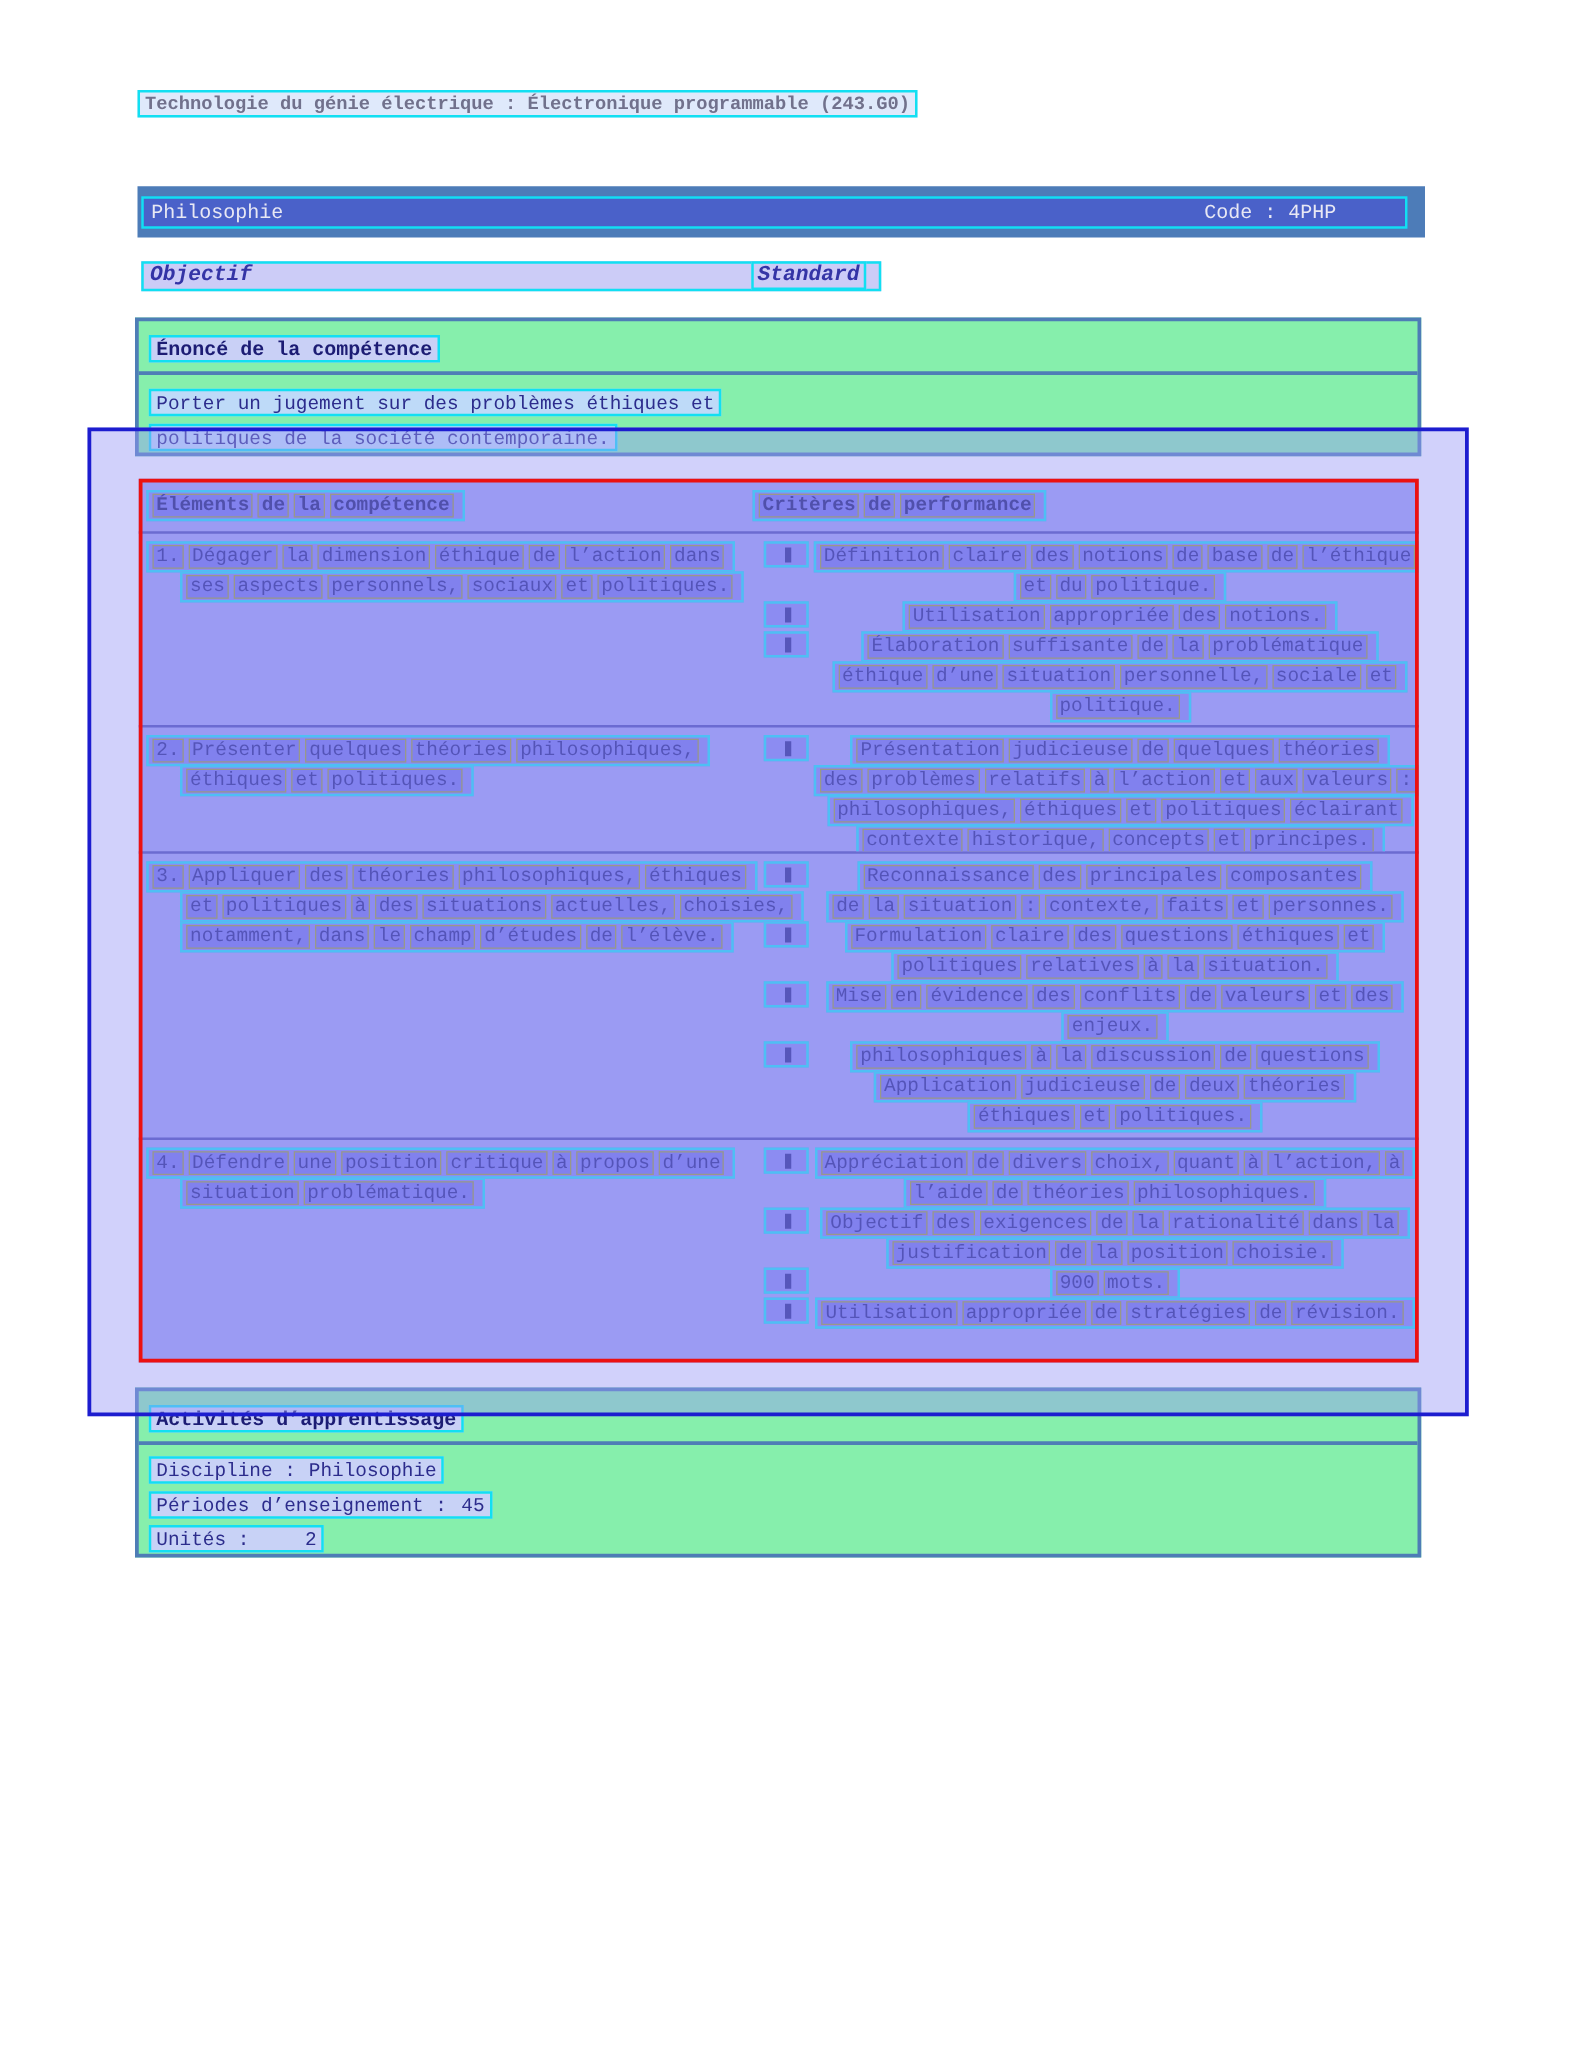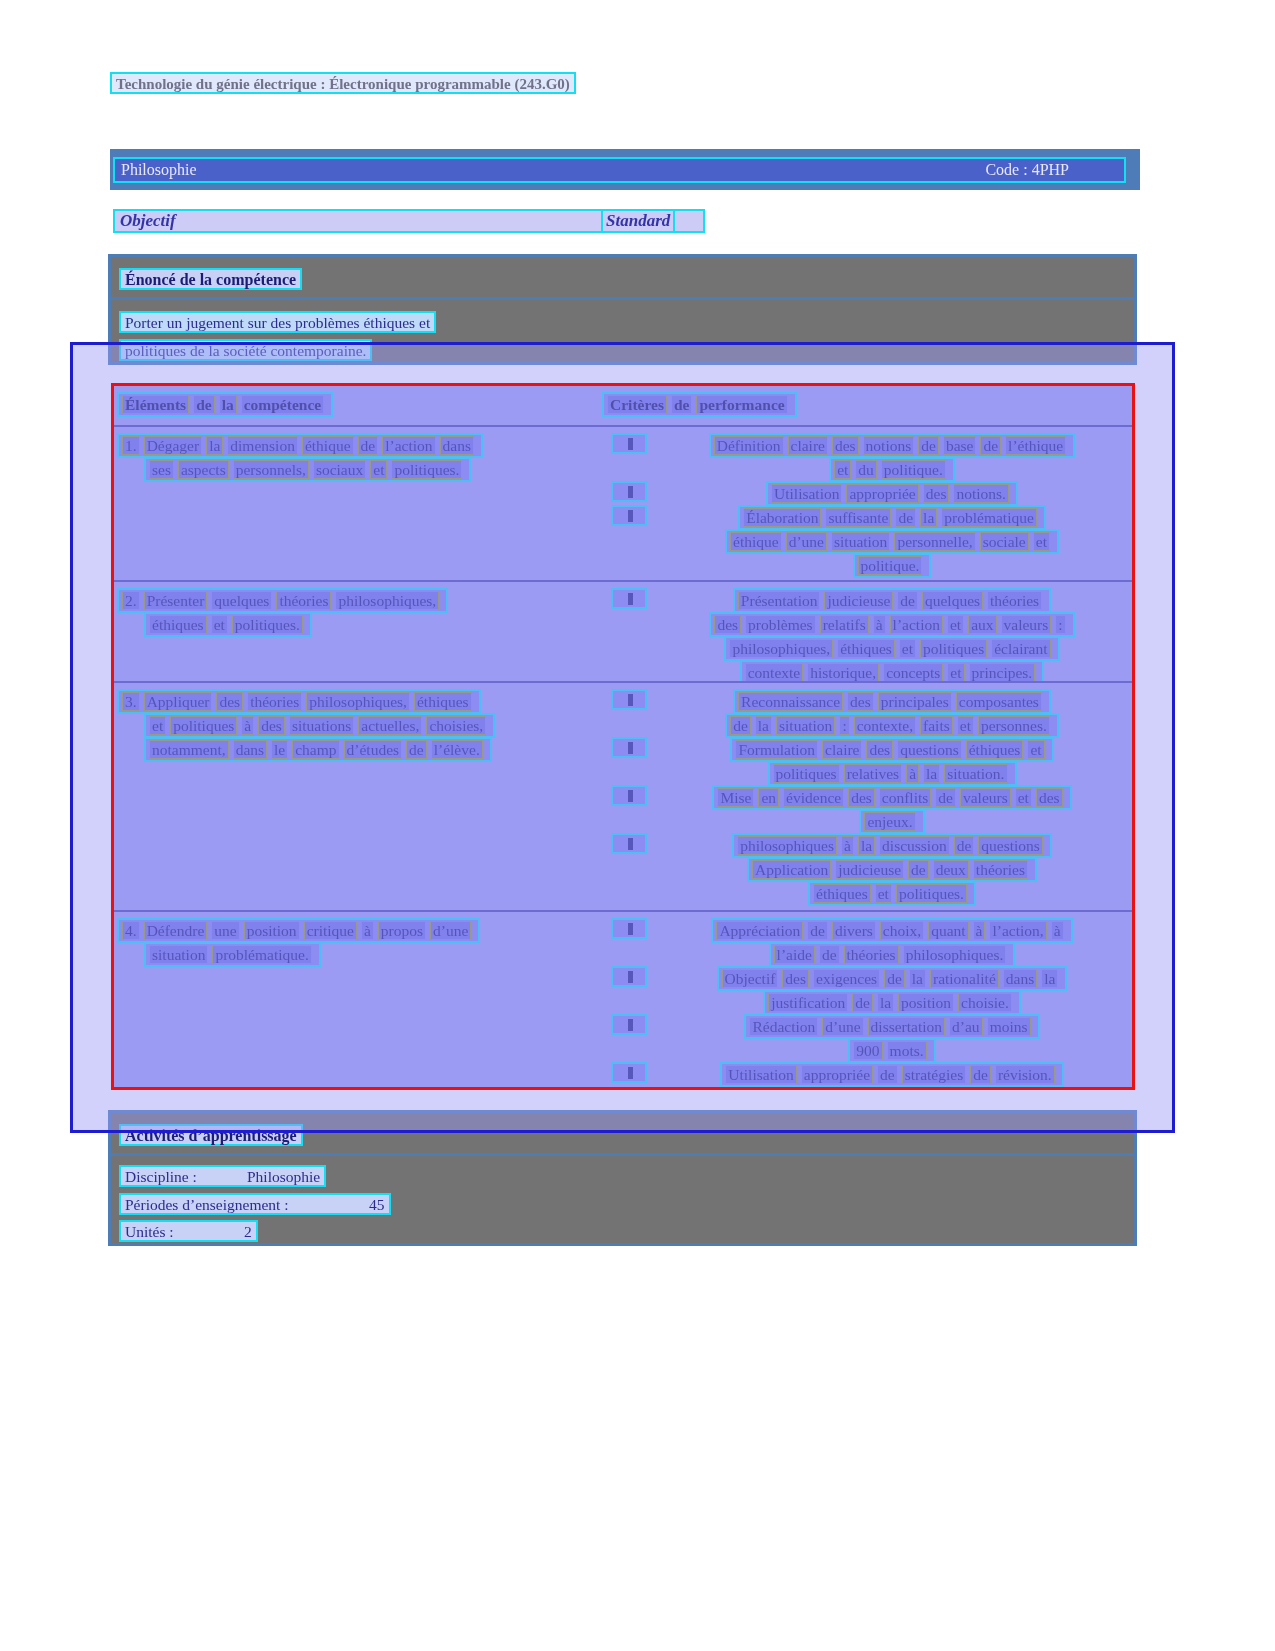--- a/index.html
+++ b/index.html
@@ -1,17 +1,17 @@
 <!DOCTYPE html>
 <html><head>
 <meta charset="utf-8">
 <style>
   html,body{margin:0;padding:0;background:#ffffff;}
   .page{position:relative;width:1275px;height:1361px;background:#ffffff;overflow:hidden;
-        font-family:Liberation Serif, serif;}
+        font-family:Liberation Mono, monospace;}
 
   
   .hl{display:inline-block;border:2px solid #12dff2;padding:0 4px;line-height:20px;height:22px;
       box-sizing:border-box;white-space:nowrap;}
 
   
   .top-header{position:absolute;left:110px;top:72px;}
   .top-header .hl{background:#dfe9fb;color:#71718c;font-size:15px;font-weight:600;}
 
   
@@ -21,21 +21,21 @@
       align-items:center;padding:0 55px 0 6px;color:#e8e8f4;font-size:16px;}
 
   
   .objstd{position:absolute;left:113px;top:209px;width:592px;height:24px;box-sizing:border-box;
       border:2px solid #12dff2;background:#ccccf7;}
   .objstd .h-obj{position:absolute;left:5px;top:0px;font-size:17px;font-weight:bold;font-style:italic;color:#3434a6;}
   .objstd .h-std{position:absolute;left:486px;top:-2px;font-size:17px;font-weight:bold;font-style:italic;color:#3434a6;
       border:2px solid #12dff2;background:#ccccf7;padding:0 3px;}
 
   
-  .frame-box{position:absolute;left:108px;width:1029px;box-sizing:border-box;border:3px solid #4e7db6;background:#737373;}
+  .frame-box{position:absolute;left:108px;width:1029px;box-sizing:border-box;border:3px solid #4e7db6;background:#86efac;}
   .frame-head{height:43px;box-sizing:border-box;border-bottom:3px solid #4e7db6;padding:11px 0 0 8px;}
   .frame-head .hl{background:#c9d0f6;font-size:16px;font-weight:bold;color:#1c1c74;}
   .enonce{top:254px;height:111px;}
   .enonce .bline{position:absolute;left:8px;}
   .enonce .bline .hl{background:#bedaf8;font-size:15.5px;color:#2c2c8c;}
   .activites{top:1110px;height:136px;}
   .act-field{position:absolute;left:8px;}
   .act-field .hl{background:#c8d2f6;font-size:15.5px;color:#2c2c8c;}
   .flabel{display:inline-block;}
   .act-field:nth-of-type(2) .flabel{width:122px;}
@@ -213,21 +213,20 @@
             <div class="crit-item">
               <div class="bullet-col"><span class="bullet-box"><span class="bullet-mark"></span></span></div>
               <div class="crit-lines">
                 <div class="tline"><span class="lbox"><span class="wbox">Objectif</span><span class="wbox">des</span><span class="wbox">exigences</span><span class="wbox">de</span><span class="wbox">la</span><span class="wbox">rationalité</span><span class="wbox">dans</span><span class="wbox">la</span></span></div>
                 <div class="tline"><span class="lbox"><span class="wbox">justification</span><span class="wbox">de</span><span class="wbox">la</span><span class="wbox">position</span><span class="wbox">choisie.</span></span></div>
               </div>
             </div>
             <div class="crit-item">
               <div class="bullet-col"><span class="bullet-box"><span class="bullet-mark"></span></span></div>
               <div class="crit-lines">
-                <div class="tline"><span class="lbox"><span class="wbox">Rédaction</span><span class="wbox">d’une</span><span class="wbox">dissertation</span><span class="wbox">d’au</span><span class="wbox">moins</span></span></div>
                 <div class="tline"><span class="lbox"><span class="wbox">900</span><span class="wbox">mots.</span></span></div>
               </div>
             </div>
             <div class="crit-item">
               <div class="bullet-col"><span class="bullet-box"><span class="bullet-mark"></span></span></div>
               <div class="crit-lines">
                 <div class="tline"><span class="lbox"><span class="wbox">Utilisation</span><span class="wbox">appropriée</span><span class="wbox">de</span><span class="wbox">stratégies</span><span class="wbox">de</span><span class="wbox">révision.</span></span></div>
               </div>
             </div>
           </div>

